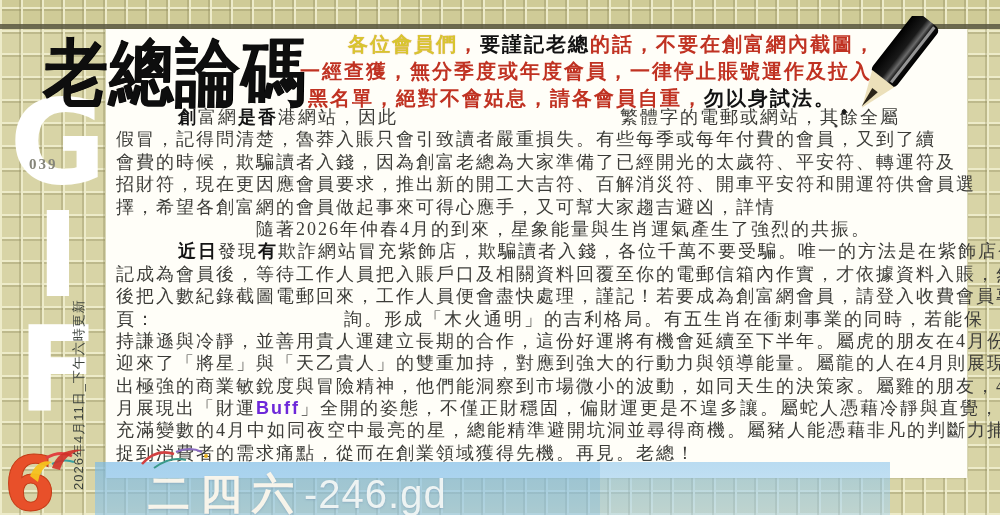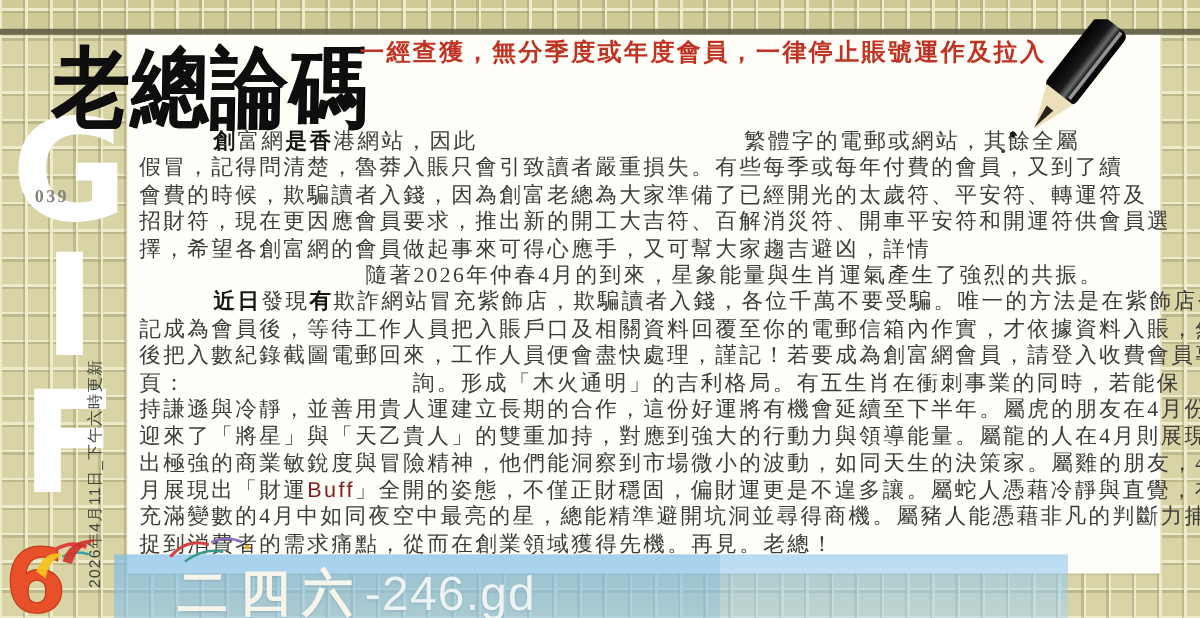--- a/index.html
+++ b/index.html
@@ -25,21 +25,21 @@
   .notice{position:absolute;left:300px;top:31px;width:620px;font-size:20px;line-height:27px;
     letter-spacing:2px;white-space:nowrap;font-weight:600;}
   .article{position:absolute;left:116px;top:106px;width:852px;font-size:18px;line-height:22.4px;
     letter-spacing:2px;}
   .article div{white-space:nowrap;height:22.4px;}
   .seg-plain{color:#3c3c38;}
   .seg-bold{color:#141414;font-weight:900;}
   .seg-red{color:#c03222;}
   .seg-boldblack{color:#121212;font-weight:900;}
   .seg-gold{color:#d8c52f;font-weight:900;text-shadow:0 0 1px rgba(205,90,60,.55);}
-  .seg-buff{color:#7f1d1d;font-weight:400;font-family:"Liberation Sans",sans-serif;}
+  .seg-buff{color:#6d28d9;font-weight:700;font-family:"Liberation Sans",sans-serif;}
   .gap{display:inline-block;}
   .date-note{position:absolute;left:70px;top:490px;transform:rotate(-90deg);transform-origin:0 0;
     white-space:nowrap;font-size:13px;letter-spacing:1px;color:#3c423c;
     font-family:"Liberation Sans","DejaVu Sans",sans-serif;}
   .blue-band{position:absolute;left:95px;top:462px;width:795px;height:53px;
     background:linear-gradient(180deg, rgba(138,196,236,.60), rgba(168,212,244,.52));}
   .blue-band-inner{position:absolute;left:95px;top:462px;width:505px;height:53px;
     background:rgba(80,160,220,.18);}
   .watermark{position:absolute;left:148px;top:466px;white-space:nowrap;}
   .wm-cn{font-size:42px;font-weight:900;color:rgba(253,248,236,.95);letter-spacing:10px;
@@ -58,30 +58,32 @@
 <div class="top-dark-band"></div>
 
 <div class="paper"></div>
 
 <div class="gif-glyph">G<br>I<br>F</div>
 <div class="frame-no">039</div>
 
 <div class="page-title">老總論碼</div>
 
 <div class="notice" id="notice">
+    <div style="padding-left: 48px;"><span class="seg-gold">各位會員們</span><span class="seg-red">，</span><span class="seg-boldblack">要謹記老總</span><span class="seg-red">的話，不要在創富網內截圖，</span></div>
     <div><span class="seg-red">一經查獲，無分季度或年度會員，一律停止賬號運作及拉入</span></div>
+    <div style="padding-left: 8px;"><span class="seg-red">黑名單，絕對不會姑息，請各會員自重，</span><span class="seg-boldblack">勿以身試法。</span></div>
   </div>
 
 <div class="article" id="article">
     <div style="padding-left: 62px;"><span class="seg-bold">創</span><span class="seg-plain">富網</span><span class="seg-bold">是香</span><span class="seg-plain">港網站，因此</span><span class="gap" style="width: 222px;"></span><span class="seg-plain">繁體字的電郵或網站，其餘全屬</span></div>
     <div><span class="seg-plain">假冒，記得問清楚，魯莽入賬只會引致讀者嚴重損失。有些每季或每年付費的會員，又到了續</span></div>
     <div><span class="seg-plain">會費的時候，欺騙讀者入錢，因為創富老總為大家準備了已經開光的太歲符、平安符、轉運符及</span></div>
     <div><span class="seg-plain">招財符，現在更因應會員要求，推出新的開工大吉符、百解消災符、開車平安符和開運符供會員選</span></div>
     <div><span class="seg-plain">擇，希望各創富網的會員做起事來可得心應手，又可幫大家趨吉避凶，詳情</span></div>
-    <div style="padding-left: 140px; text-align: center;"><span class="seg-plain">隨著2026年仲春4月的到來，星象能量與生肖運氣產生了強烈的共振。</span></div>
+    <div style="padding-left: 140px;"><span class="seg-plain">隨著2026年仲春4月的到來，星象能量與生肖運氣產生了強烈的共振。</span></div>
     <div style="padding-left: 62px;"><span class="seg-bold">近日</span><span class="seg-plain">發現</span><span class="seg-bold">有</span><span class="seg-plain">欺詐網站冒充紫飾店，欺騙讀者入錢，各位千萬不要受騙。唯一的方法是在紫飾店登</span></div>
     <div><span class="seg-plain">記成為會員後，等待工作人員把入賬戶口及相關資料回覆至你的電郵信箱內作實，才依據資料入賬，然</span></div>
     <div><span class="seg-plain">後把入數紀錄截圖電郵回來，工作人員便會盡快處理，謹記！若要成為創富網會員，請登入收費會員專</span></div>
     <div><span class="seg-plain">頁：</span><span class="gap" style="width: 188px;"></span><span class="seg-plain">詢。形成「木火通明」的吉利格局。有五生肖在衝刺事業的同時，若能保</span></div>
     <div><span class="seg-plain">持謙遜與冷靜，並善用貴人運建立長期的合作，這份好運將有機會延續至下半年。屬虎的朋友在4月份</span></div>
     <div><span class="seg-plain">迎來了「將星」與「天乙貴人」的雙重加持，對應到強大的行動力與領導能量。屬龍的人在4月則展現</span></div>
     <div><span class="seg-plain">出極強的商業敏銳度與冒險精神，他們能洞察到市場微小的波動，如同天生的決策家。屬雞的朋友，4</span></div>
     <div><span class="seg-plain">月展現出「財運</span><span class="seg-buff">Buff</span><span class="seg-plain">」全開的姿態，不僅正財穩固，偏財運更是不遑多讓。屬蛇人憑藉冷靜與直覺，在</span></div>
     <div><span class="seg-plain">充滿變數的4月中如同夜空中最亮的星，總能精準避開坑洞並尋得商機。屬豬人能憑藉非凡的判斷力捕</span></div>
     <div><span class="seg-plain">捉到消費者的需求痛點，從而在創業領域獲得先機。再見。老總！</span></div>

